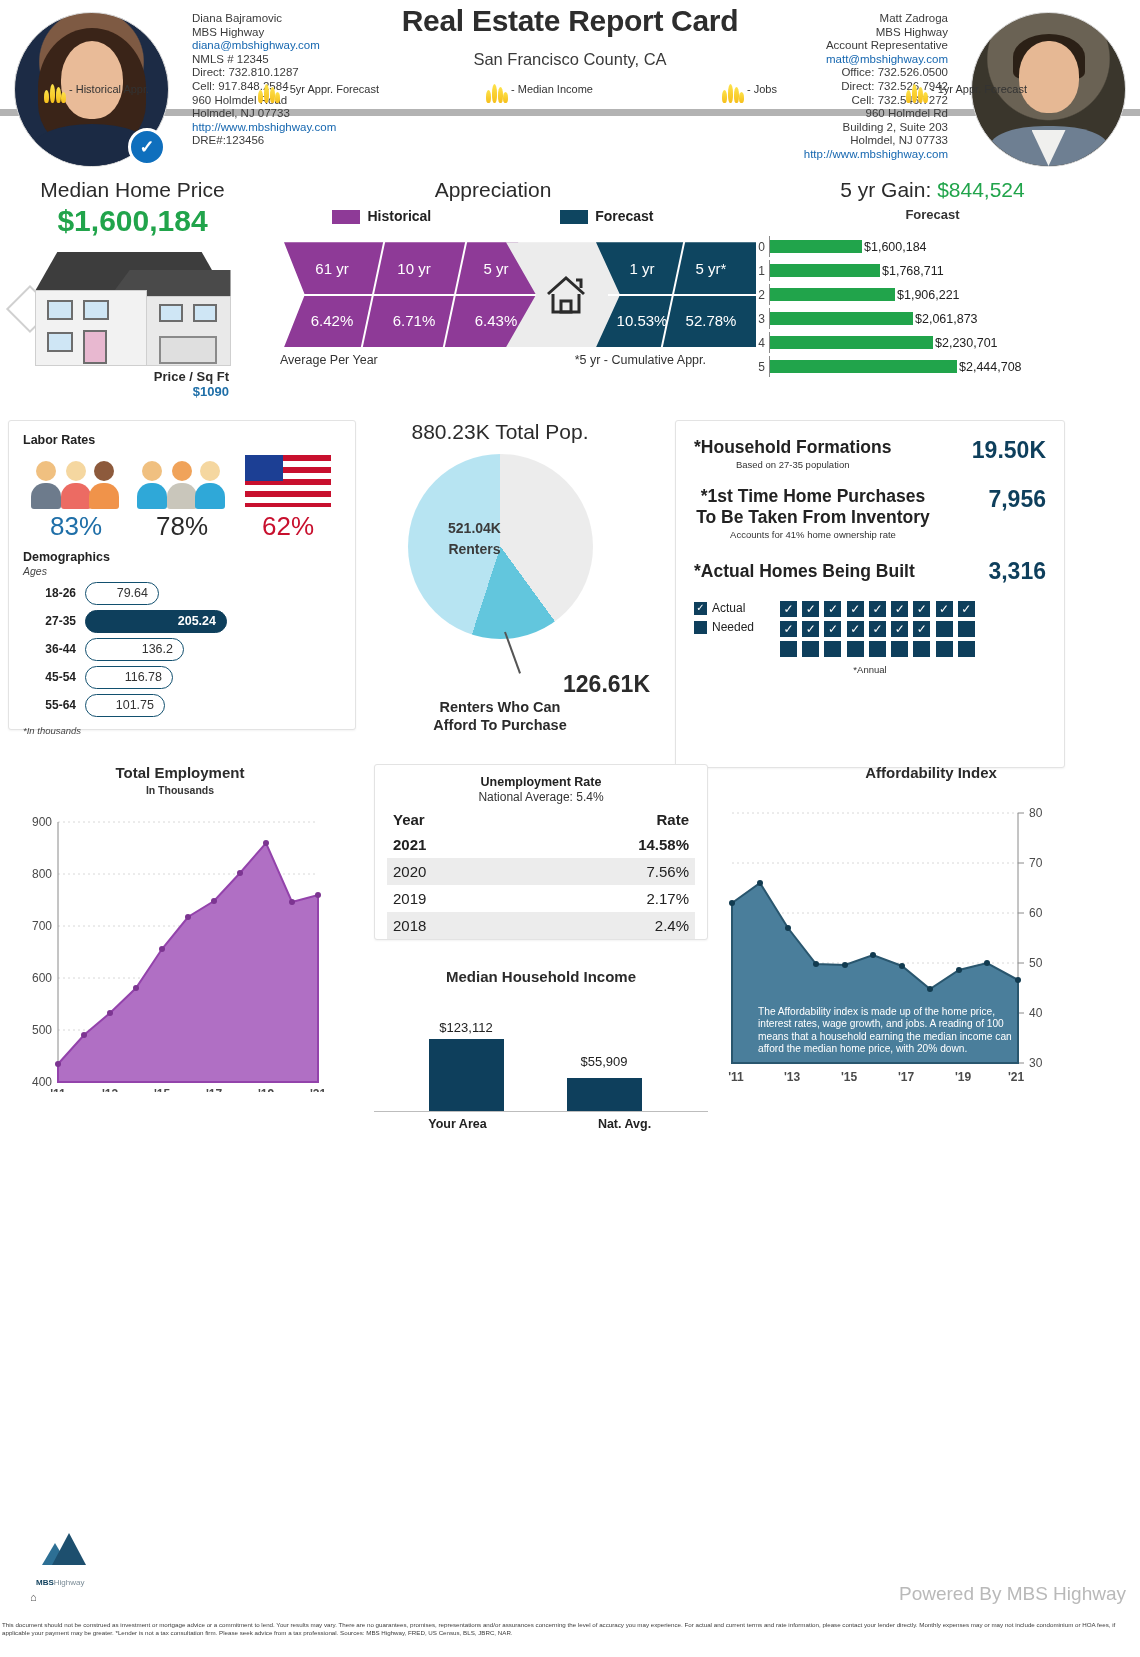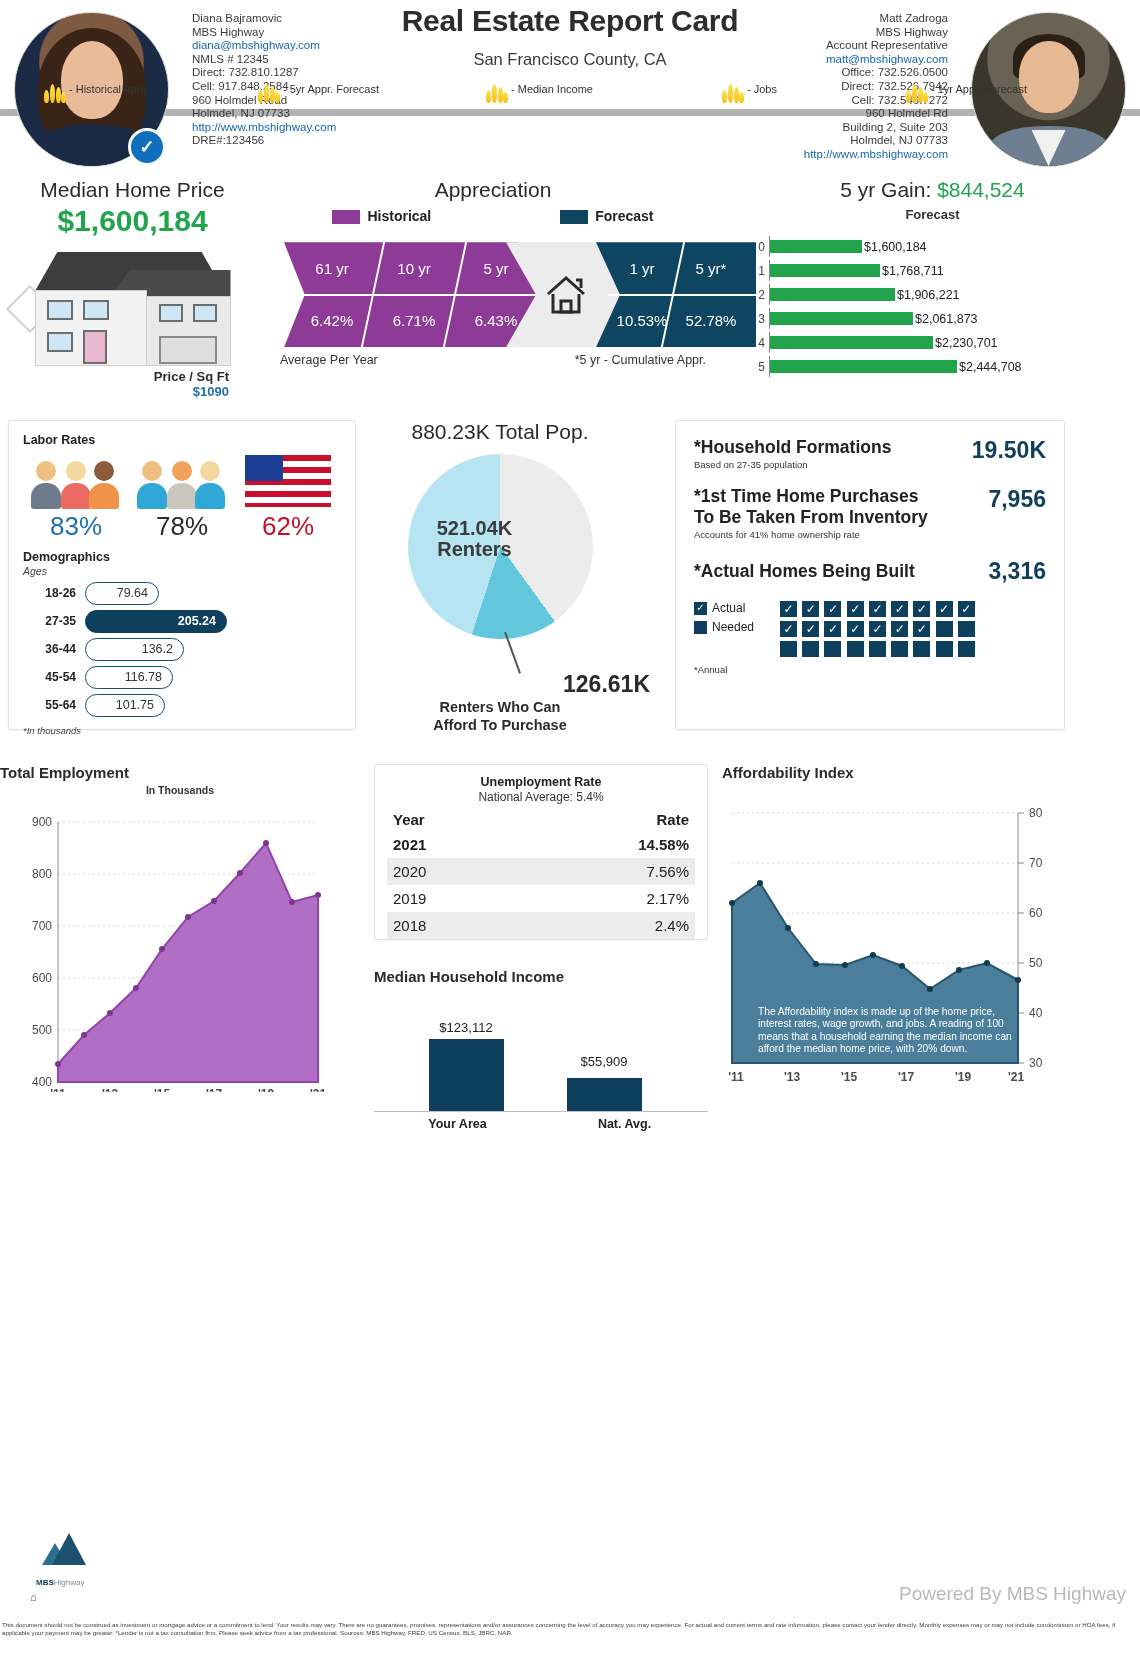--- a/index.html
+++ b/index.html
@@ -159,43 +159,43 @@
                align-items:center; justify-content:flex-end; padding-right:10px;
                font-size:12.5px; color:#333; background:#fff; }
   .demo-pill.hl { background:#0e3f5c; color:#fff; border-color:#0e3f5c; font-weight:bold; }
   .demo-note { font-size:9.5px; font-style:italic; color:#444; margin-top:8px; }
 
   .pop-col { position:absolute; left:350px; top:0; width:300px; text-align:center; }
   .pop-title { font-size:21px; color:#2b2b2b; }
   .pie { width:185px; height:185px; border-radius:50%; margin:10px auto 0; position:relative;
          background: conic-gradient(from 0deg, #ececec 0 40%, #62c6dd 40% 55%, #b7e4f2 55% 100%); }
   .pie-lbl { position:absolute; left:12px; top:64px; width:110px; text-align:center;
-             font-size:20px; font-weight:bold; color:#3b3b3b; line-height:21px; }
+             font-size:14px; font-weight:bold; color:#3b3b3b; line-height:21px; }
   .pie-leader { position:absolute; left:96px; top:178px; width:2px; height:44px;
                 background:#555; transform:rotate(-20deg); transform-origin:top; }
   .pop-sub-num { font-size:23px; font-weight:bold; color:#2b2b2b; margin-top:32px;text-align:right; }
   .pop-sub-txt { font-size:14.5px; font-weight:bold; color:#2b2b2b; line-height:18px; }
 
-  .hh-card { position:absolute; left:675px; top:0; width:390px; height:310px; padding:16px 18px 8px; }
+  .hh-card { position:absolute; left:675px; top:0; width:390px; height:348px; padding:16px 18px 8px;text-align:center; }
   .hh-row { display:flex; justify-content:space-between; align-items:flex-start; }
   .hh-h { font-size:17.5px; font-weight:bold; color:#222; line-height:21px; }
   .hh-sub { font-size:9.5px; color:#333; margin-top:1px; }
   .hh-num { font-size:23px; font-weight:bold; color:#0e3f5c; white-space:nowrap; padding-left:10px; }
   .cb-legend { font-size:12px; color:#222; }
   .cb-legend div { display:flex; align-items:center; gap:5px; margin-bottom:5px; }
   .cbx { width:13px; height:13px; background:#0e3f5c; display:inline-flex;
          align-items:center; justify-content:center; color:#fff; font-size:10px; line-height:1; }
   .cb-grid { display:grid; grid-template-columns:repeat(9,1fr); gap:4px; width:196px; }
   .cb-cell { width:17px; height:16px; background:#0e3f5c; display:flex; align-items:center;
              justify-content:center; color:#fff; font-size:12px; line-height:1; }
   .annual { font-size:9.5px; color:#333; margin-top:7px; }
 
   
   .row3 { position:relative; height:350px; margin-top:24px; }
-  .chart-title { font-size:15px; font-weight:bold; color:#2b2b2b; }
+  .chart-title { text-align:center; font-size:15px; font-weight:bold; color:#2b2b2b; }
   .chart-sub { text-align:center; font-size:10.5px; font-weight:bold; color:#333; margin-top:3px; }
 
   .emp-col { position:absolute; left:0; top:0; width:360px; }
   .unemp-col { position:absolute; left:374px; top:0; width:334px; }
   .aff-col { position:absolute; left:722px; top:0; width:418px; }
 
   .unemp-card { padding:10px 12px 0; }
   .unemp-h { text-align:center; font-size:12.5px; font-weight:bold; color:#222; }
   .unemp-nat { text-align:center; font-size:12px; color:#333; margin-top:1px; }
   table.u { width:100%; border-collapse:collapse; margin-top:4px; }

